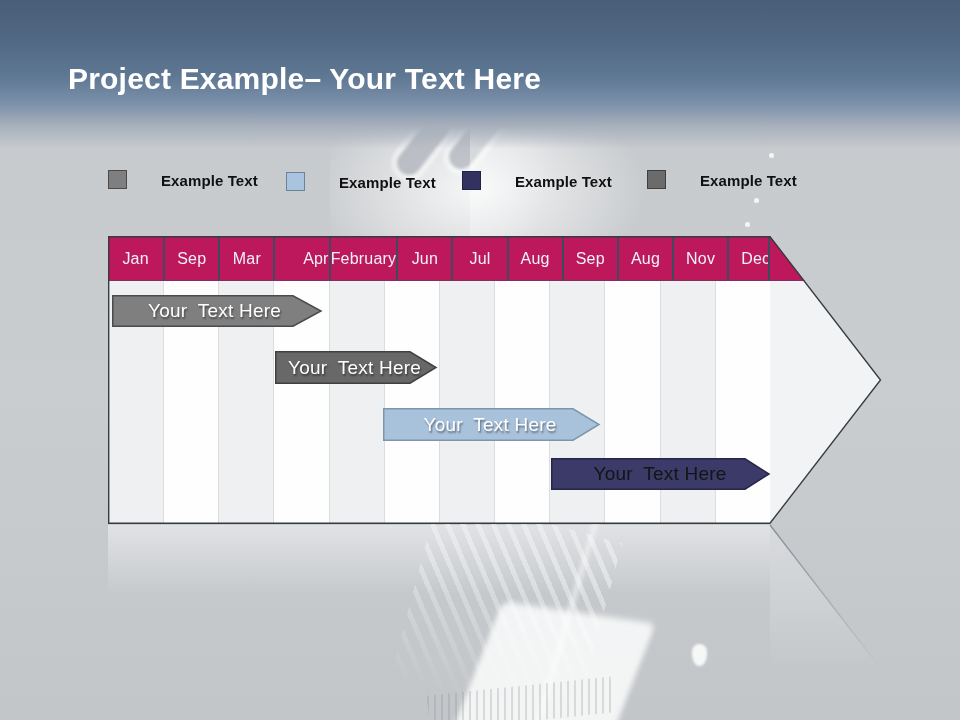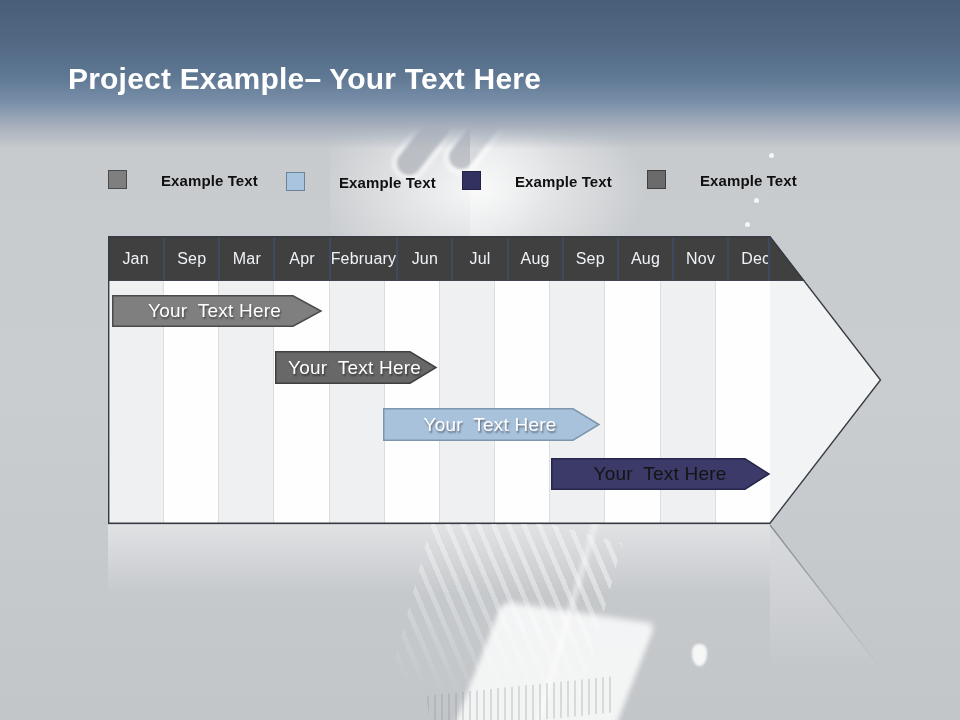--- a/index.html
+++ b/index.html
@@ -114,25 +114,25 @@
         <div class="col" style="background: rgb(254, 254, 255);"></div>
         <div class="col" style="background: rgb(239, 240, 241);"></div>
         <div class="col" style="background: rgb(254, 254, 255);"></div>
         <div class="col" style="background: rgb(239, 240, 241);"></div>
         <div class="col" style="background: rgb(254, 254, 255);"></div>
         <div class="col" style="background: rgb(239, 240, 241);"></div>
         <div class="col" style="background: rgb(254, 254, 255);"></div>
         <div class="col" style="background: rgb(239, 240, 241);"></div>
         <div class="col" style="background: rgb(254, 254, 255);"></div>
       </div>
-    <div class="mheader" style="background: #404040;">
+    <div class="mheader" style="background: #be185d;">
         <div class="mcell first" style="color: rgb(239, 243, 248);"><span class="mlabel">Jan</span></div>
         <div class="mcell" style="color: rgb(239, 243, 248);"><span class="mlabel">Sep</span></div>
         <div class="mcell" style="color: rgb(239, 243, 248);"><span class="mlabel">Mar</span></div>
-        <div class="mcell" style="color: rgb(239, 243, 248);"><span class="mlabel">Apr</span></div>
+        <div class="mcell" style="color: rgb(239, 243, 248); text-align: right;"><span class="mlabel">Apr</span></div>
         <div class="mcell" style="color: rgb(239, 243, 248);"><span class="mlabel">February</span></div>
         <div class="mcell" style="color: rgb(239, 243, 248);"><span class="mlabel">Jun</span></div>
         <div class="mcell" style="color: rgb(239, 243, 248);"><span class="mlabel">Jul</span></div>
         <div class="mcell" style="color: rgb(239, 243, 248);"><span class="mlabel">Aug</span></div>
         <div class="mcell" style="color: rgb(239, 243, 248);"><span class="mlabel">Sep</span></div>
         <div class="mcell" style="color: rgb(239, 243, 248);"><span class="mlabel">Aug</span></div>
         <div class="mcell" style="color: rgb(239, 243, 248);"><span class="mlabel">Nov</span></div>
         <div class="mcell" style="color: rgb(239, 243, 248);"><span class="mlabel">Dec</span></div>
       </div>
     <div class="hdr-end"></div>

